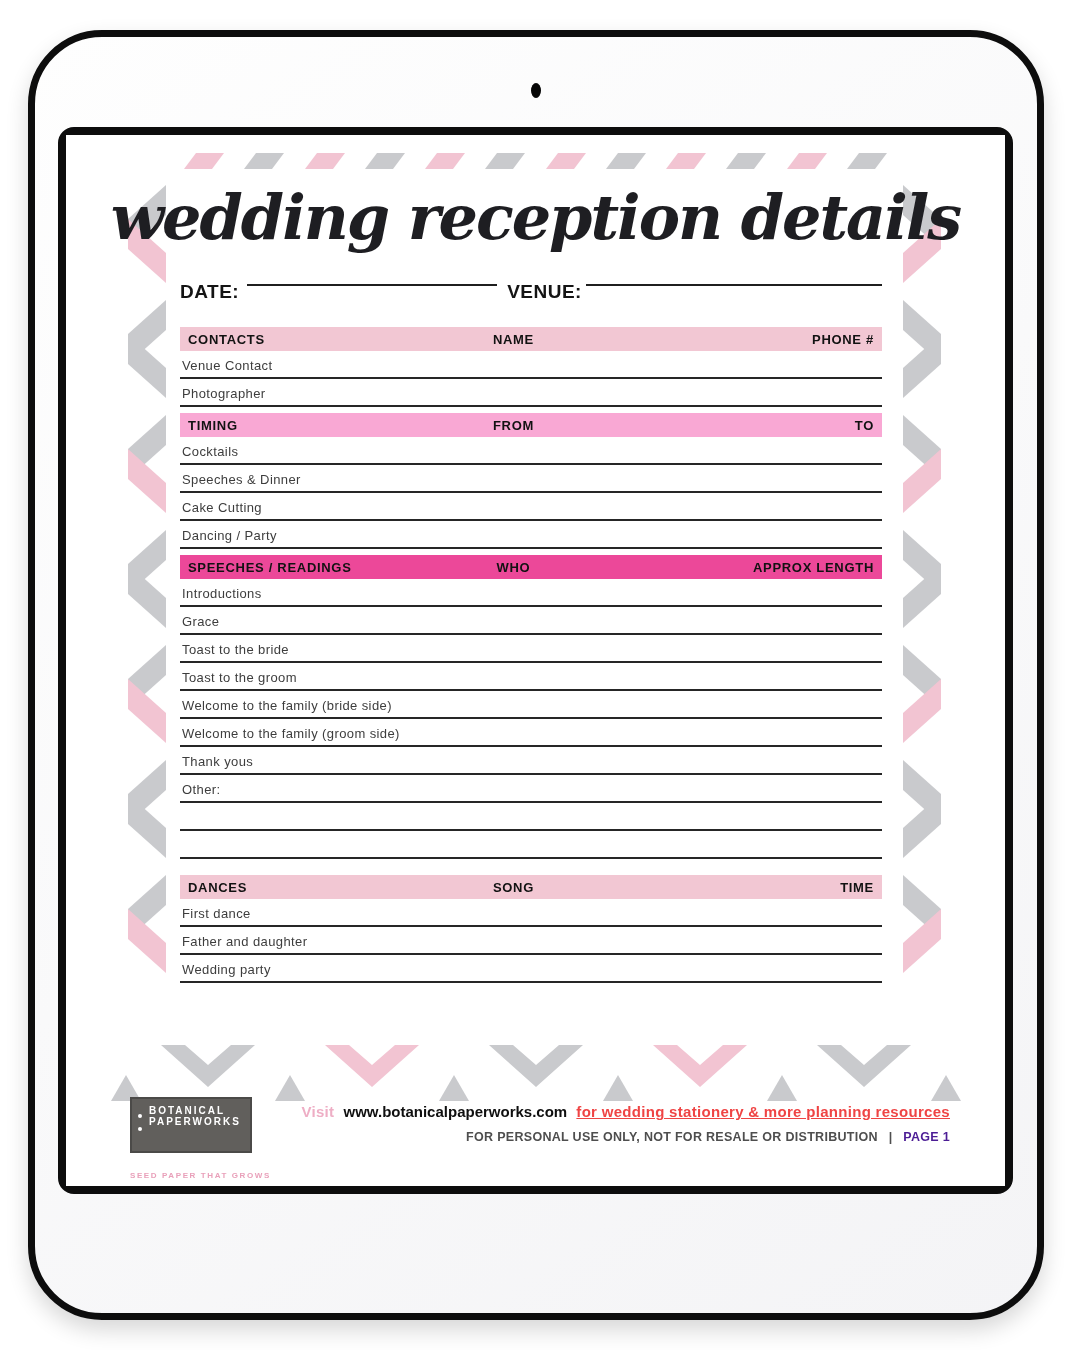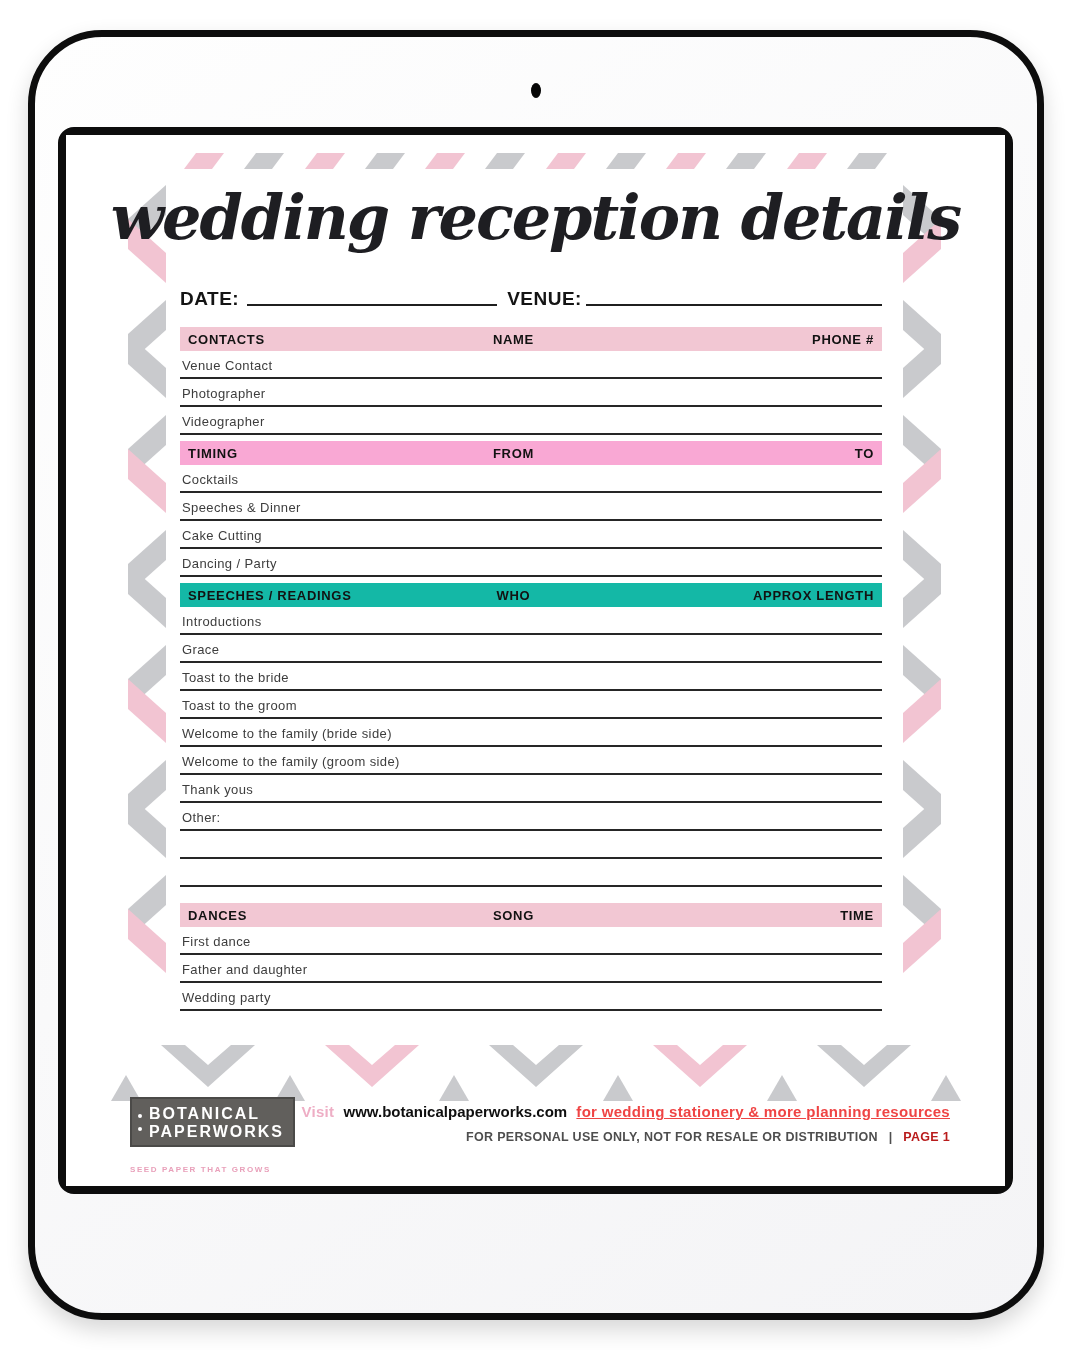--- a/index.html
+++ b/index.html
@@ -24,50 +24,50 @@
   .deco-left{left:62px}
   .deco-right{right:64px}
   .deco-right svg{transform:scaleX(-1)}
   .deco-bottom{position:absolute;top:908px;left:0;width:100%;height:58px;display:flex;
     justify-content:center;align-items:flex-end;gap:20px}
 
   
   .page-title{position:absolute;top:46px;left:0;width:100%;text-align:center;
     font-family:"DejaVu Serif",serif;font-style:italic;font-weight:700;
     font-size:62px;color:#1e1e22;letter-spacing:-2px;white-space:nowrap}
-  .date-row{position:absolute;top:147px;left:114px;width:702px;display:flex;align-items:flex-end;height:26px}
+  .date-row{position:absolute;top:147px;left:114px;width:702px;display:flex;align-items:flex-start;height:26px}
   .flabel{font-weight:bold;font-size:19px;letter-spacing:.5px;color:#141414;line-height:1}
   .wline{border-bottom:2.5px solid #1f1f1f;height:4px;margin-bottom:2px}
   .dline{width:250px;margin-left:8px;margin-right:10px}
   .vline{flex:1;margin-left:4px}
 
   
   #sections{position:absolute;top:192px;left:114px;width:702px}
   .secbar{position:relative;height:24px}
   .secbar span{font-weight:bold;font-size:13px;letter-spacing:.7px;color:#121212;line-height:1}
   .h-left{position:absolute;left:8px;top:6px}
   .h-mid{position:absolute;left:47.5%;top:6px;transform:translateX(-50%)}
   .h-right{position:absolute;right:8px;top:6px}
   .row{height:28px;border-bottom:2.5px solid #262626;position:relative}
   .rowlabel{position:absolute;left:2px;bottom:4px;font-size:13px;letter-spacing:.4px;color:#3d3d3d}
 
   
   .logo{position:absolute;left:64px;top:962px;width:190px}
   .logo-box{position:relative;display:inline-block;border:2px solid #4b4a48;color:#fff;
-    padding:6px 9px 4px 17px;font-weight:bold;font-size:16px;line-height:1.12;letter-spacing:2px}
+    padding:6px 9px 24px 17px;font-weight:bold;font-size:10px;line-height:1.12;letter-spacing:2px}
   .logo-box::before{content:"";position:absolute;left:6px;top:15px;width:4px;height:4px;
     border-radius:50%;background:#fff;box-shadow:0 13px 0 #fff}
   .logo-tag{margin-top:18px;font-size:8px;font-weight:bold;letter-spacing:1.6px}
   .foot-text{position:absolute;right:55px;top:968px;text-align:right}
   .visit-line{font-size:15px;font-weight:bold;white-space:nowrap}
   .visit-line .pink{letter-spacing:.3px}
   .visit-url{color:#0f0f0f;margin:0 5px}
   .legal-line{margin-top:10px;font-size:12.5px;font-weight:bold;color:#4e4e4e;letter-spacing:.3px;white-space:nowrap}
   .sep{margin:0 7px;color:#4e4e4e}
-  .pageno{color:#b91c1c}
+  .pageno{color:#4c1d95}
 </style>
 </head>
 <body>
 
 <div class="stage">
   <div class="tablet">
     <div class="camera"></div>
     <div class="screen">
       <div class="screen-inner">
 
@@ -185,23 +185,20 @@
                 <span class="h-left">CONTACTS</span>
                 <span class="h-mid">NAME</span>
                 <span class="h-right">PHONE #</span>
               </div>
               <div class="row">
                 <span class="rowlabel">Venue Contact</span>
               </div>
               <div class="row">
                 <span class="rowlabel">Photographer</span>
               </div>
-              <div class="row">
-                <span class="rowlabel">Videographer</span>
-              </div>
             </div>
             <div class="section" style="margin-top: 6px;">
               <div class="secbar" style="background: #f9a8d4;">
                 <span class="h-left">TIMING</span>
                 <span class="h-mid">FROM</span>
                 <span class="h-right">TO</span>
               </div>
               <div class="row">
                 <span class="rowlabel">Cocktails</span>
               </div>
@@ -209,21 +206,21 @@
                 <span class="rowlabel">Speeches &amp; Dinner</span>
               </div>
               <div class="row">
                 <span class="rowlabel">Cake Cutting</span>
               </div>
               <div class="row">
                 <span class="rowlabel">Dancing / Party</span>
               </div>
             </div>
             <div class="section" style="margin-top: 6px;">
-              <div class="secbar" style="background: #14b8a6;">
+              <div class="secbar" style="background: #ec4899;">
                 <span class="h-left">SPEECHES / READINGS</span>
                 <span class="h-mid">WHO</span>
                 <span class="h-right">APPROX LENGTH</span>
               </div>
               <div class="row">
                 <span class="rowlabel">Introductions</span>
               </div>
               <div class="row">
                 <span class="rowlabel">Grace</span>
               </div>

